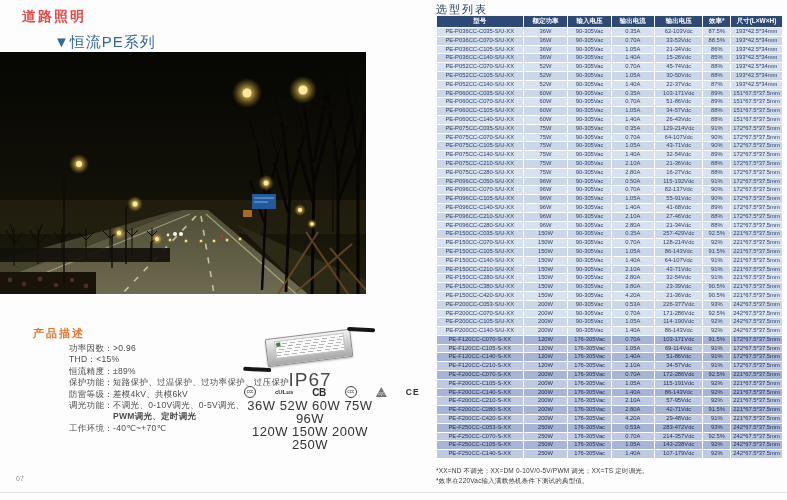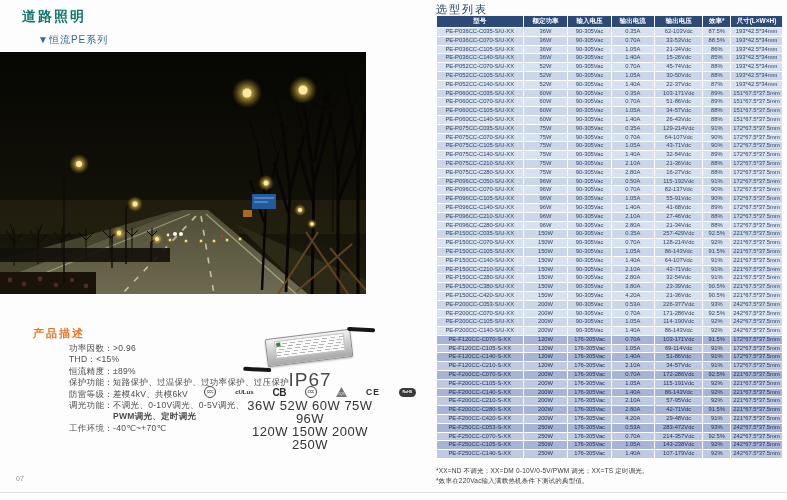--- a/index.html
+++ b/index.html
@@ -5,43 +5,43 @@
   html,body{margin:0;padding:0;}
   body{
     width:787px;height:500px;position:relative;overflow:hidden;
     background:#fdfdfd;
     font-family:"Liberation Sans","DejaVu Sans",sans-serif;
     -webkit-font-smoothing:antialiased;
   }
   .abs{position:absolute;}
 
   
-  .page-title{left:22px;top:8px;font-size:14px;font-weight:bold;color:#0f766e;letter-spacing:2px;}
-  .series-label{left:38px;top:33px;font-size:10px;color:#33679b;letter-spacing:1px;}
+  .page-title{left:22px;top:8px;font-size:14px;font-weight:bold;color:#ef4444;letter-spacing:2px;}
+  .series-label{left:54px;top:33px;font-size:15px;color:#33679b;letter-spacing:1px;}
 
   .photo{left:0;top:52px;width:366px;height:242px;overflow:hidden;background:#0a0905;}
 
   .desc-heading{left:33px;top:326px;font-size:11px;font-weight:bold;color:#e8762c;letter-spacing:2px;}
   .desc-lines{left:33px;top:343px;font-size:8.5px;color:#4c4c4c;line-height:11.4px;letter-spacing:0.3px;margin-left:36px;}
   .desc-line.indent{padding-left:44px;font-weight:bold;}
 
   
   .driver{left:266px;top:334px;width:84px;height:26px;transform:rotate(-7deg);
     background:linear-gradient(180deg,#f2f2f2,#cfcfcf 45%,#a8a8a8);
     border:1px solid #8c8c8c;border-radius:2px;box-shadow:0 1px 2px rgba(0,0,0,.25);}
   .driver .label{position:absolute;left:9%;top:2px;width:82%;height:16px;
     background:repeating-linear-gradient(180deg,#fafafa 0 2.2px,#b5b5b5 2.2px 2.8px);
     border:1px solid #c6c6c6;}
   .driver .label::before{content:"";position:absolute;left:1px;top:1px;width:4px;height:4px;background:#3f7d3a;}
   .driver .cable{position:absolute;background:#161616;border-radius:2px;height:4px;width:28px;}
   .driver .cable.left{left:-26px;bottom:-4px;transform:rotate(10deg);}
   .driver .cable.right{right:-26px;top:-1px;transform:rotate(10deg);}
 
   .ip-rating{left:248px;top:369px;width:124px;text-align:center;font-size:19px;color:#4a4a4a;letter-spacing:1px;}
-  .certs{left:244px;top:386px;width:132px;display:flex;align-items:center;justify-content:center;gap:19px;}
+  .certs{left:244px;top:386px;width:132px;display:flex;align-items:center;justify-content:flex-start;gap:19px;}
   .cert{display:inline-flex;align-items:center;justify-content:center;color:#2b2b2b;flex:none;}
   .cert-ccc{width:10px;height:10px;border:1px solid #444;border-radius:50%;font-size:3px;font-weight:bold;}
   .cert-culus{font-size:6px;font-weight:bold;}
   .cert-cb{font-size:10px;font-weight:800;letter-spacing:-0.5px;}
   .cert-cqc{width:11px;height:10px;background:#737373;clip-path:polygon(50% 0,0 100%,100% 100%);
     font-size:3px;color:#fff;align-items:flex-end;padding-bottom:1px;box-sizing:border-box;}
   .cert-ce{font-size:8.5px;font-weight:600;letter-spacing:1px;}
   .cert-rohs{width:17px;height:9px;background:#3a3a3a;color:#fff;border-radius:5px;font-size:3.5px;font-weight:bold;}
 
   .power-lines{left:240px;top:399px;width:140px;text-align:center;font-size:13px;color:#333;line-height:13px;letter-spacing:0.5px;}

